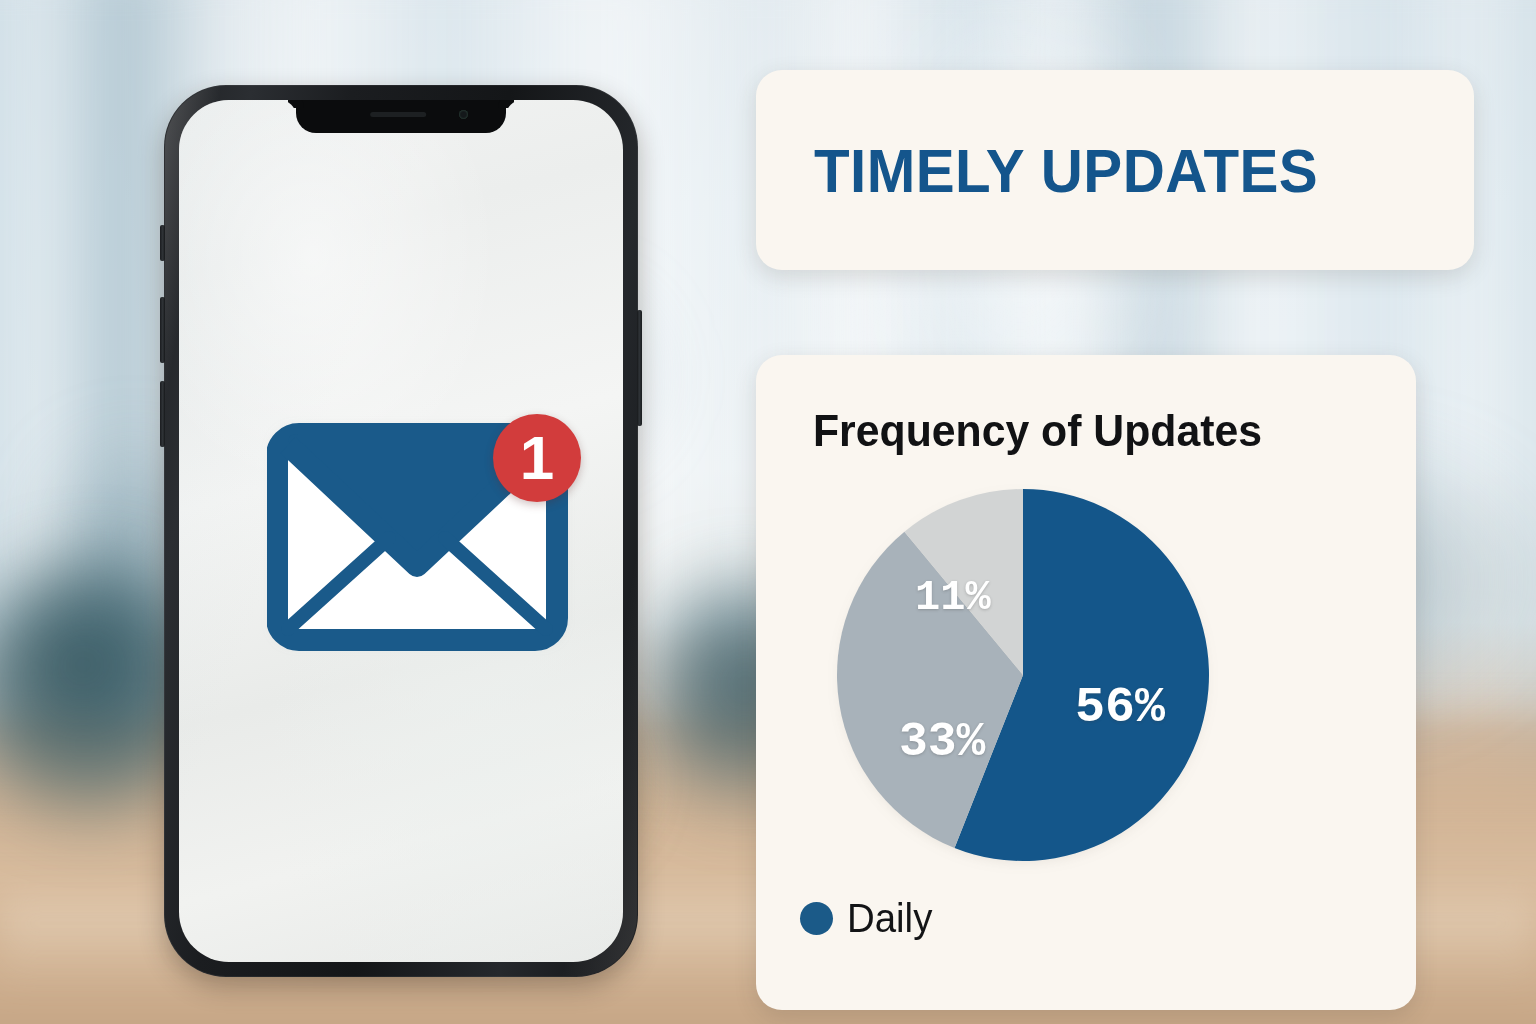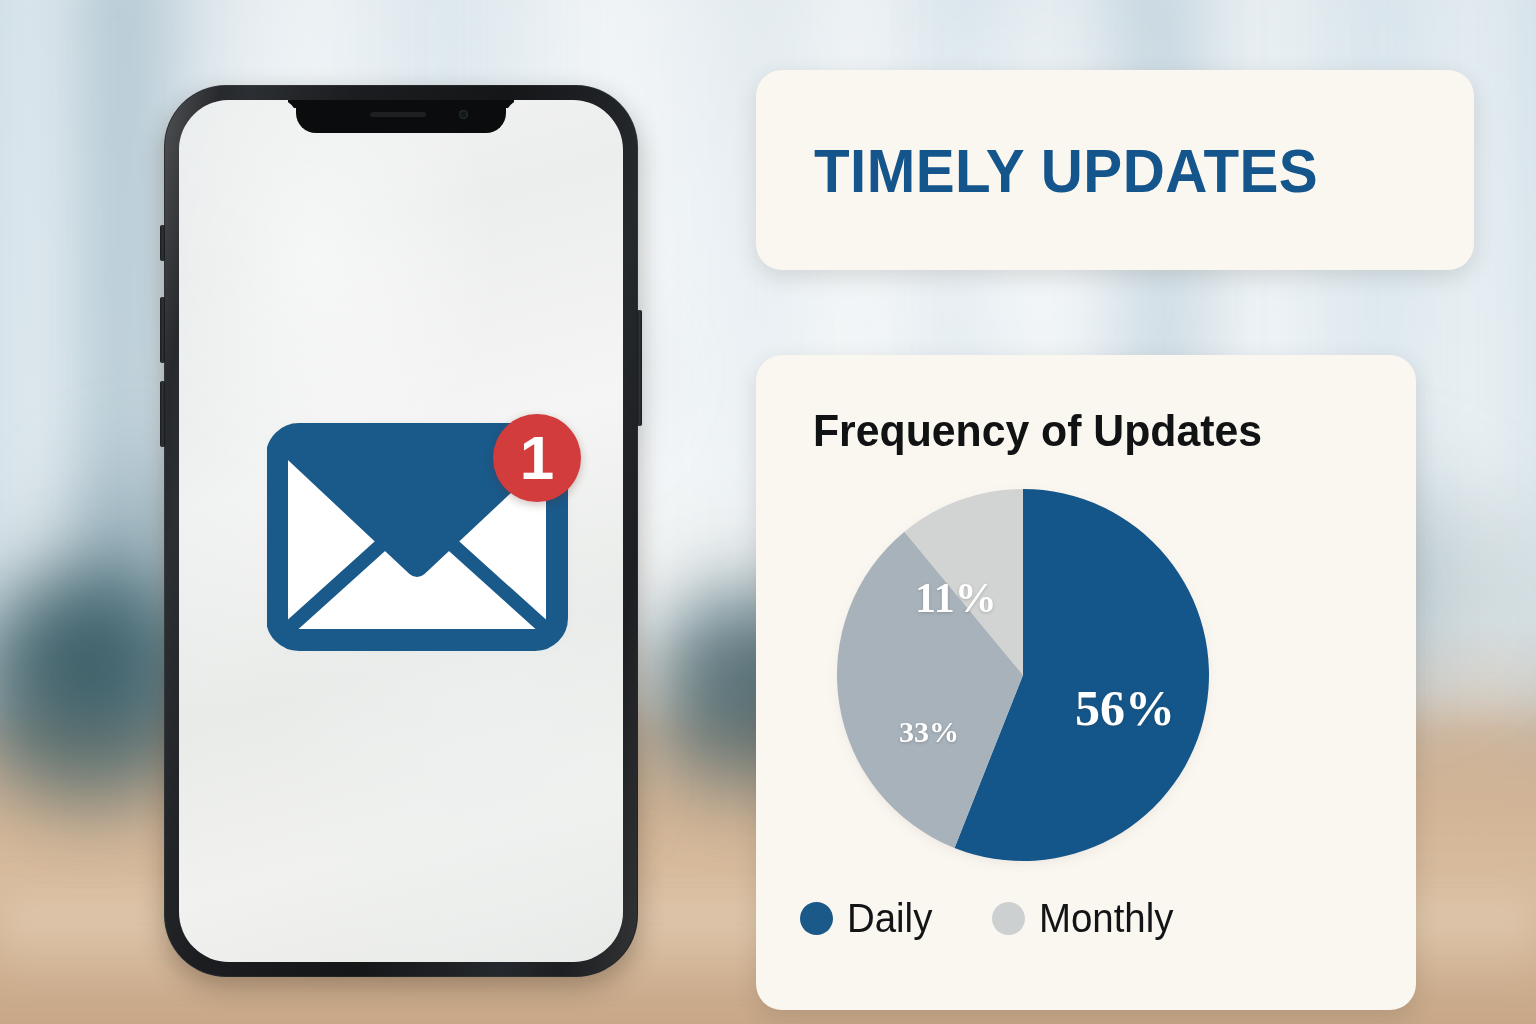--- a/index.html
+++ b/index.html
@@ -329,26 +329,26 @@
     width: 364px; height: 364px;
     border-radius: 50%;
     background: rgba(90,88,80,0.13);
     filter: blur(7px);
   }
   .pie-svg { position: absolute; inset: 0; }
   .slice-label {
     position: absolute;
     color: #ffffff;
     font-weight: bold;
-    font-family: Liberation Serif, serif;
+    font-family: Liberation Mono, monospace;
     text-shadow: 0 1px 3px rgba(60,60,60,0.28);
     white-space: nowrap;
   }
   .lbl-56 { left: 238px; top: 190px; font-size: 50px; }
-  .lbl-33 { left: 62px;  top: 226px; font-size: 30px; }
+  .lbl-33 { left: 62px;  top: 226px; font-size: 48px; }
   .lbl-11 { left: 78px;  top: 85px;  font-size: 42px; }
 
   .legend {
     position: absolute;
     left: 44px;
     top: 541px;
     width: 640px;
     display: flex;
     align-items: center;
   }
@@ -449,20 +449,16 @@
       <div class="slice-label lbl-56">56%</div>
       <div class="slice-label lbl-33">33%</div>
       <div class="slice-label lbl-11">11%</div>
     </div>
 
     <div class="legend" id="chart-legend">
         <div class="legend-item">
           <span class="legend-dot" style="background: rgb(27, 90, 136);"></span>
           <span class="legend-label">Daily</span>
         </div>
-        <div class="legend-item">
-          <span class="legend-dot" style="background: rgb(204, 208, 209);"></span>
-          <span class="legend-label">Monthly</span>
-        </div>
       </div>
   </div>
 
 </div>
 
 </body></html>

